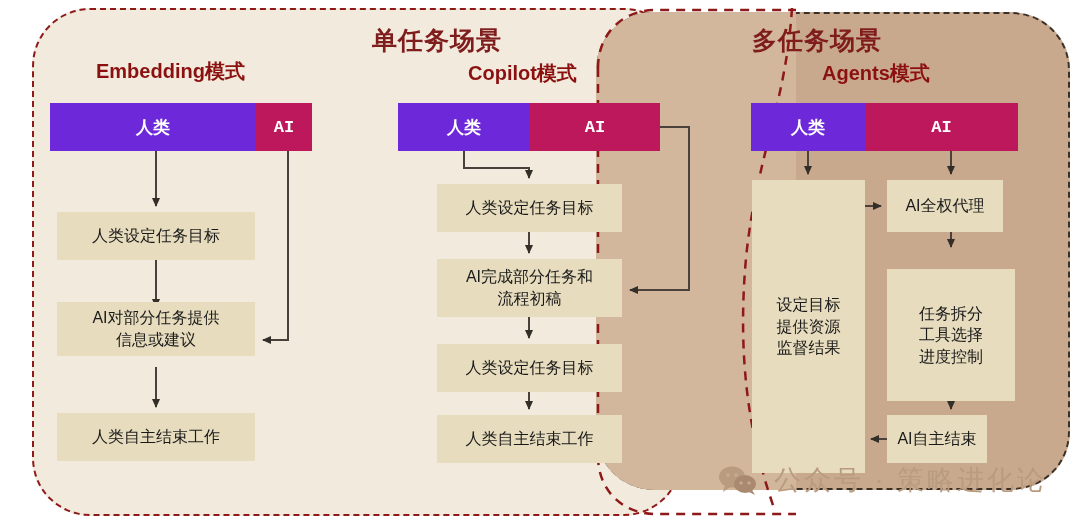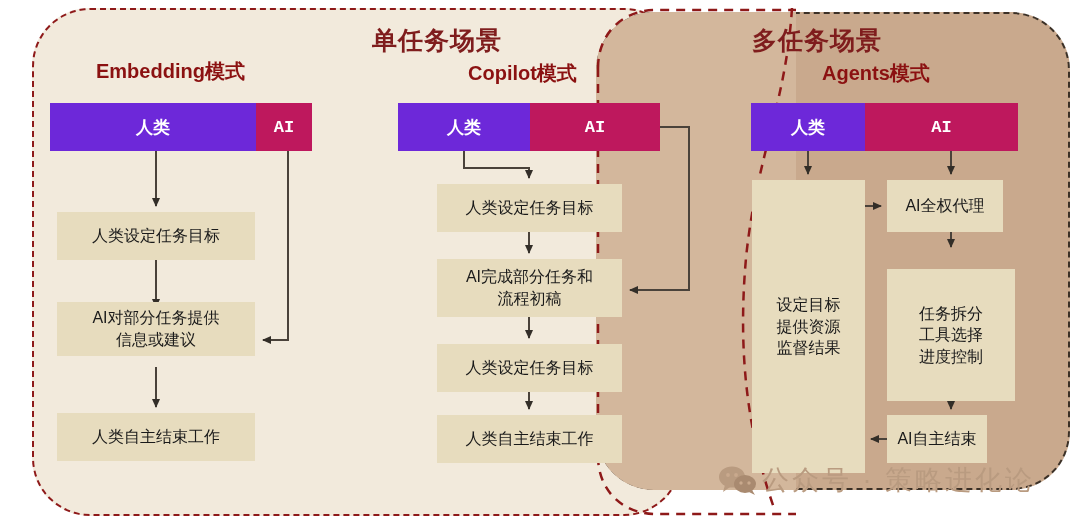--- a/index.html
+++ b/index.html
@@ -108,21 +108,21 @@
   #ab1{left:887px;top:180px;width:116px;height:52px;}
   #ab2{left:887px;top:253px;width:128px;height:132px;margin-top:16px;}
   #ab3{left:887px;top:415px;width:100px;height:48px;}
 
   
   #wires{position:absolute;left:0;top:0;width:1080px;height:525px;z-index:7;pointer-events:none;}
 
   
   #watermark{
     position:absolute;left:718px;top:462px;z-index:9;
-    display:flex;align-items:center;gap:4px;
+    display:flex;align-items:center;gap:16px;
     pointer-events:none;
   }
   #watermark .wm-text{
     font-size:27px;color:#B99B80;letter-spacing:3px;white-space:nowrap;
   }
 </style>
 </head>
 <body>
 
 <div id="stage">

